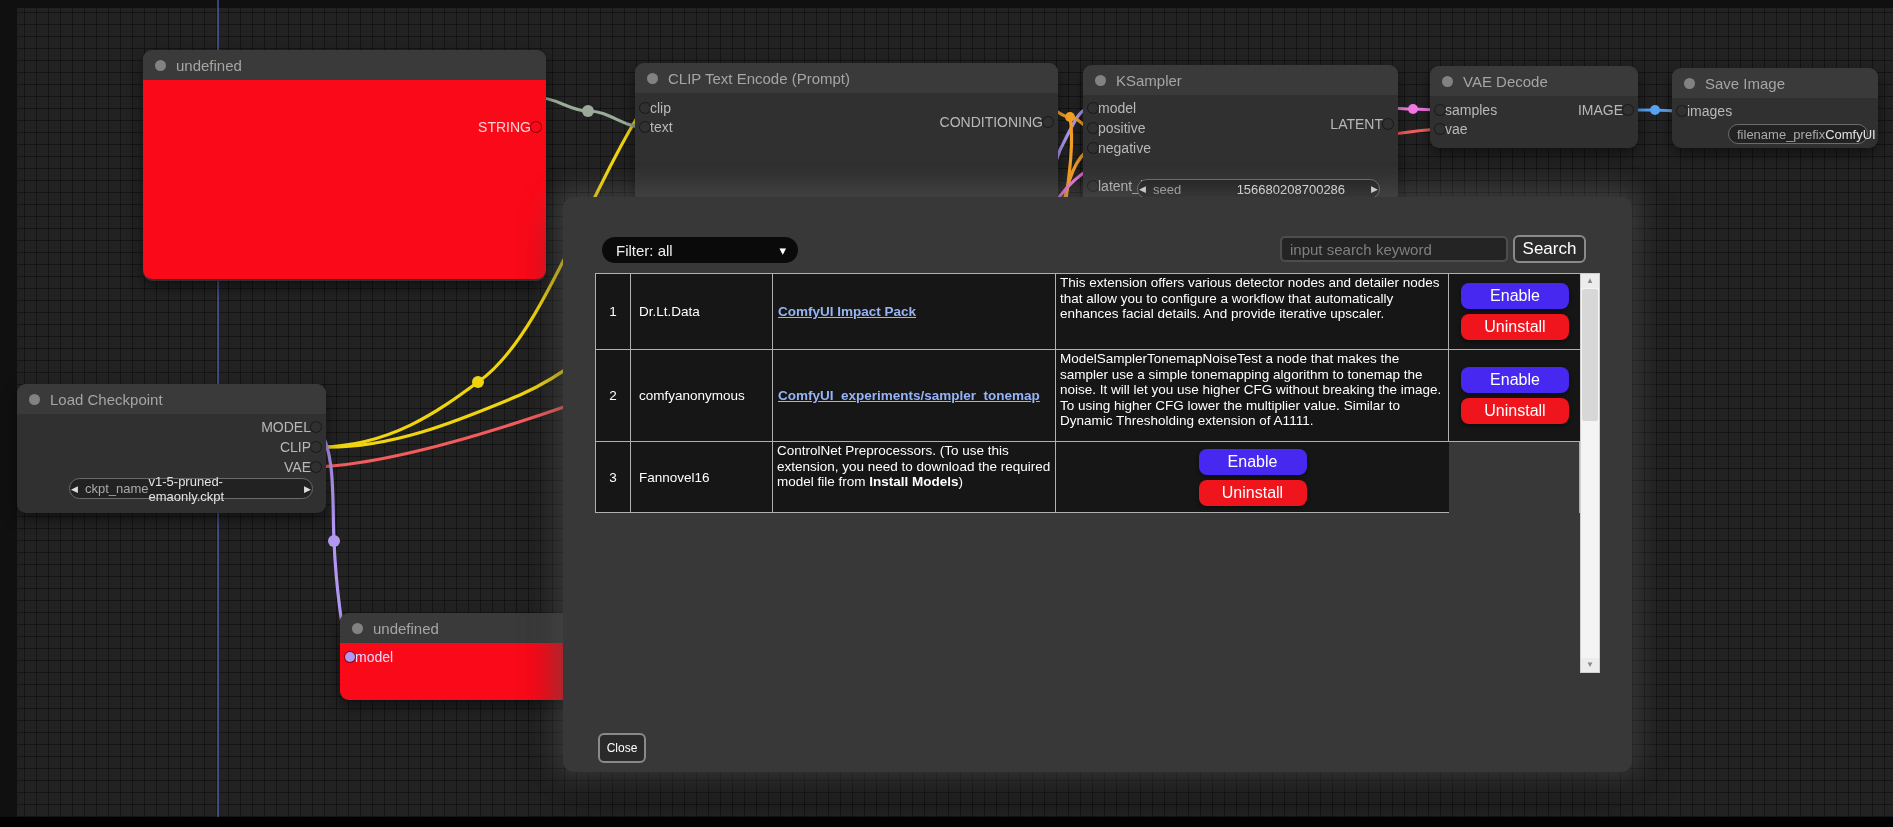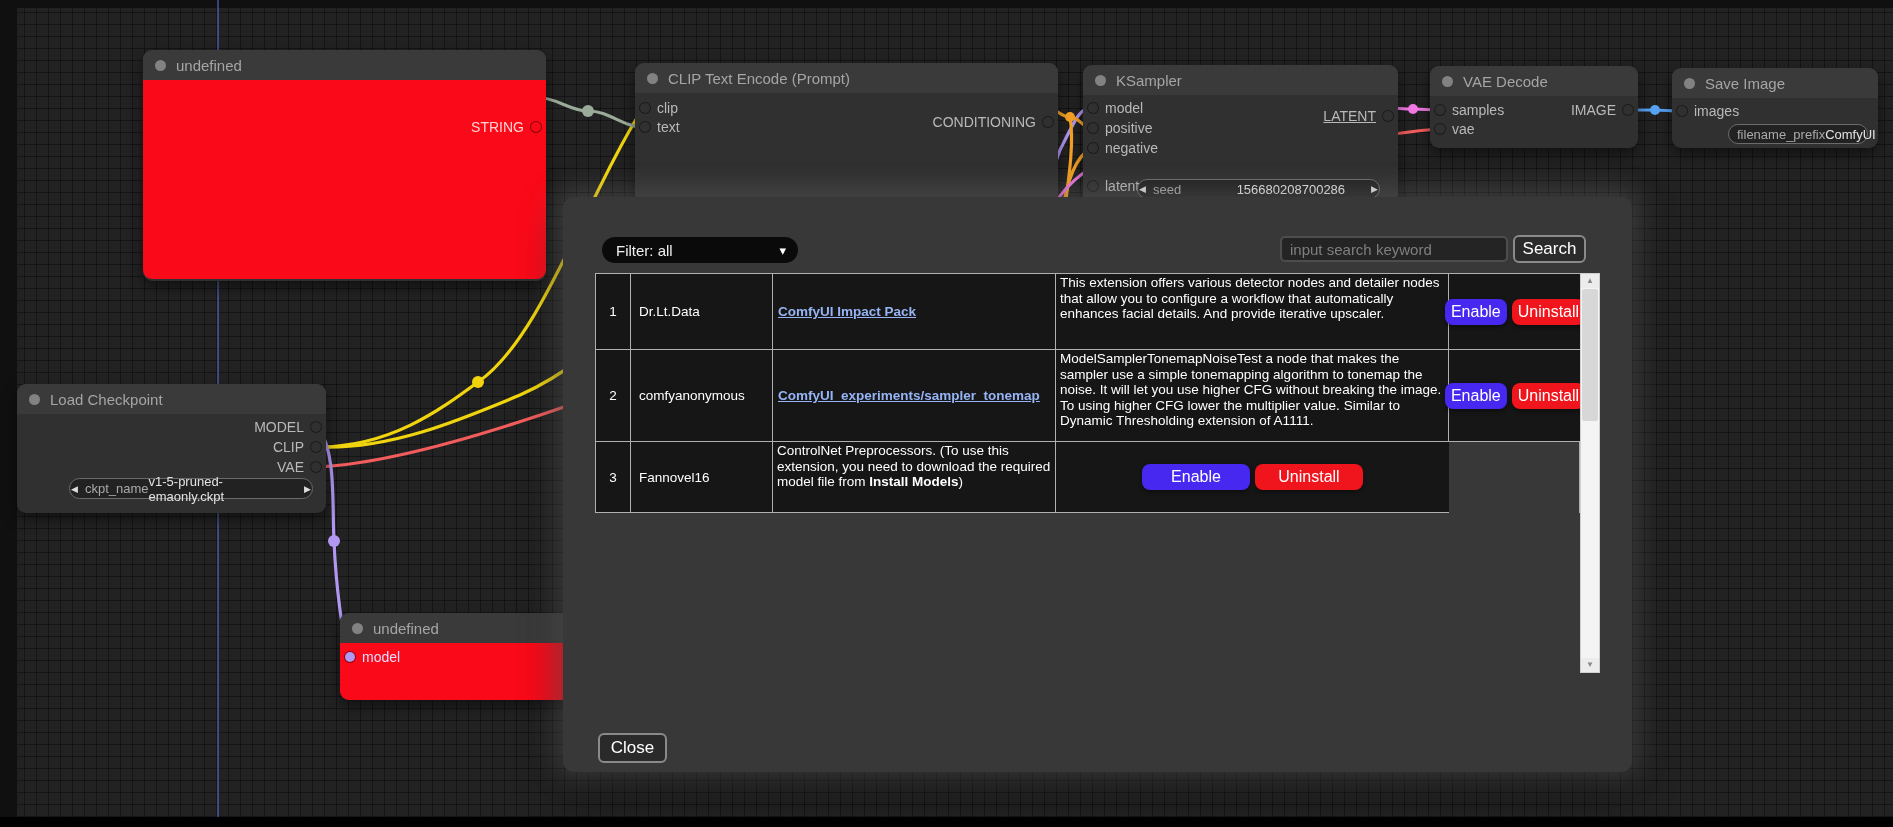--- a/index.html
+++ b/index.html
@@ -25,21 +25,21 @@
   .f-orange{fill:var(--wire-orange);} .f-pink{fill:var(--wire-pink);} .f-blue{fill:var(--wire-blue);}
   .f-green{fill:var(--wire-green);} .f-salmon{fill:var(--wire-salmon);}
 
   
   .node{position:absolute;z-index:2;border-radius:9px;background:#303030;box-shadow:0 6px 14px rgba(0,0,0,.5);}
   .node-header{position:relative;height:30px;background:#3a3a3a;border-radius:9px 9px 0 0;display:flex;align-items:center;}
   .title-dot{width:11px;height:11px;border-radius:50%;background:#828282;margin:0 10px 0 12px;flex:none;}
   .node-title{color:#a5a5a5;font-size:15px;white-space:nowrap;}
   .node-body{position:relative;border-radius:0 0 9px 9px;}
   .node-body.red{background:var(--error-node);}
-  .port{position:absolute;height:18px;display:flex;align-items:center;gap:7px;font-size:14px;color:#b9b9b9;}
+  .port{position:absolute;height:18px;display:flex;align-items:center;font-size:14px;color:#b9b9b9;}
   .port.in{left:5px;} .port.out{right:5px;flex-direction:row-reverse;}
   .pdot{width:10px;height:10px;border-radius:50%;flex:none;box-shadow:0 0 0 1px rgba(0,0,0,.45);}
   .widget{position:absolute;height:20px;background:#222;border:1px solid #6b6b6b;border-radius:11px;
     display:flex;align-items:center;font-size:13px;color:#a9a9a9;padding:0 1px;margin-left:41px;}
   .widget .arrow{color:#ddd;font-size:9px;flex:none;}
   .widget .wname{margin-left:7px;}
   .widget .wval{color:#e3e3e3;margin-left:auto;}
   .widget .gap{width:26px;flex:none;}
   .onred{color:rgba(255,228,228,.92);}
   .onred-model{color:#e6dcff;}
@@ -59,31 +59,31 @@
   .trow{display:grid;grid-template-columns:35px 142px 283px 393px 132px;}
   .trow>div{border-right:1px solid #b0b0b0;border-bottom:1px solid #b0b0b0;}
   .trow>div:last-child{border-right:none;}
   .th{background:#000;color:#fff;font-size:14px;font-weight:bold;text-align:center;height:21px;line-height:21px;}
   .td{background:#161616;color:#fff;font-size:13.5px;}
   .td-id{display:flex;align-items:center;justify-content:center;}
   .td-author{display:flex;align-items:center;padding-left:8px;}
   .td-name{display:flex;align-items:center;padding-left:5px;}
   .td-name a{color:var(--link-blue);font-weight:bold;text-decoration:underline;cursor:pointer;}
   .td-desc{padding:1px 3px 0 4px;line-height:15.6px;}
-  .td-install{display:flex;flex-direction:row;align-items:center;justify-content:center;gap:5px;padding:4px 0;}
+  .td-install{display:flex;flex-direction:column;align-items:center;justify-content:center;gap:5px;padding:4px 0;}
   .btn{width:108px;height:26px;border:none;border-radius:8px;color:#fff;font-size:16px;cursor:pointer;
     display:flex;align-items:center;justify-content:center;box-shadow:0 2px 4px rgba(0,0,0,.45);}
   .btn.enable{background:var(--btn-enable);}
   .btn.uninstall{background:var(--btn-uninstall);}
   #scrollbar{position:absolute;left:1017px;top:76px;width:20px;height:400px;background:#f4f4f4;border:1px solid #cfcfcf;}
   #scrollbar .sb-arrow{position:absolute;left:0;width:18px;height:14px;color:#8a8a8a;font-size:8px;text-align:center;line-height:14px;background:#ececec;}
   #sb-up{top:0;} #sb-down{bottom:0;}
   #sb-thumb{position:absolute;left:1px;top:15px;width:16px;height:132px;background:#d7d7d7;border-radius:2px;}
-  #close-button{position:absolute;left:35px;top:536px;width:69px;height:30px;background:#2a2a2a;border:2px solid #8a8a8a;
-    border-radius:6px;color:#fff;font-size:17px;display:flex;align-items:center;justify-content:center;cursor:pointer;}
+  #close-button{position:absolute;left:35px;top:536px;width:48px;height:30px;background:#2a2a2a;border:2px solid #8a8a8a;
+    border-radius:6px;color:#fff;font-size:12px;display:flex;align-items:center;justify-content:center;cursor:pointer;}
 </style>
 </head>
 <body>
 
 <div id="stage">
   <div class="edge" id="edge-left"></div>
   <div class="edge" id="edge-top"></div>
   <div id="axis-line"></div>
 
   <svg id="wires" width="1893" height="827">
@@ -156,21 +156,21 @@
         <span>positive</span>
       </div>
       <div class="port in" style="top:44px;">
         <span class="pdot f-orange"></span>
         <span>negative</span>
       </div>
       <div class="port in" style="top:82px;">
         <span class="pdot f-pink"></span>
         <span>latent_image</span>
       </div>
-      <div class="port out" style="top:12px;text-decoration:underline;">
+      <div class="port out" style="top:20px;">
         <span class="pdot f-pink"></span>
         <span>LATENT</span>
       </div>
       <div class="widget" style="left:13px;right:18px;top:84px;">
         <span class="arrow">◀</span>
         <span class="wname">seed</span>
         <span class="wval">156680208700286</span>
         <span class="gap"></span>
         <span class="arrow">▶</span>
       </div>

